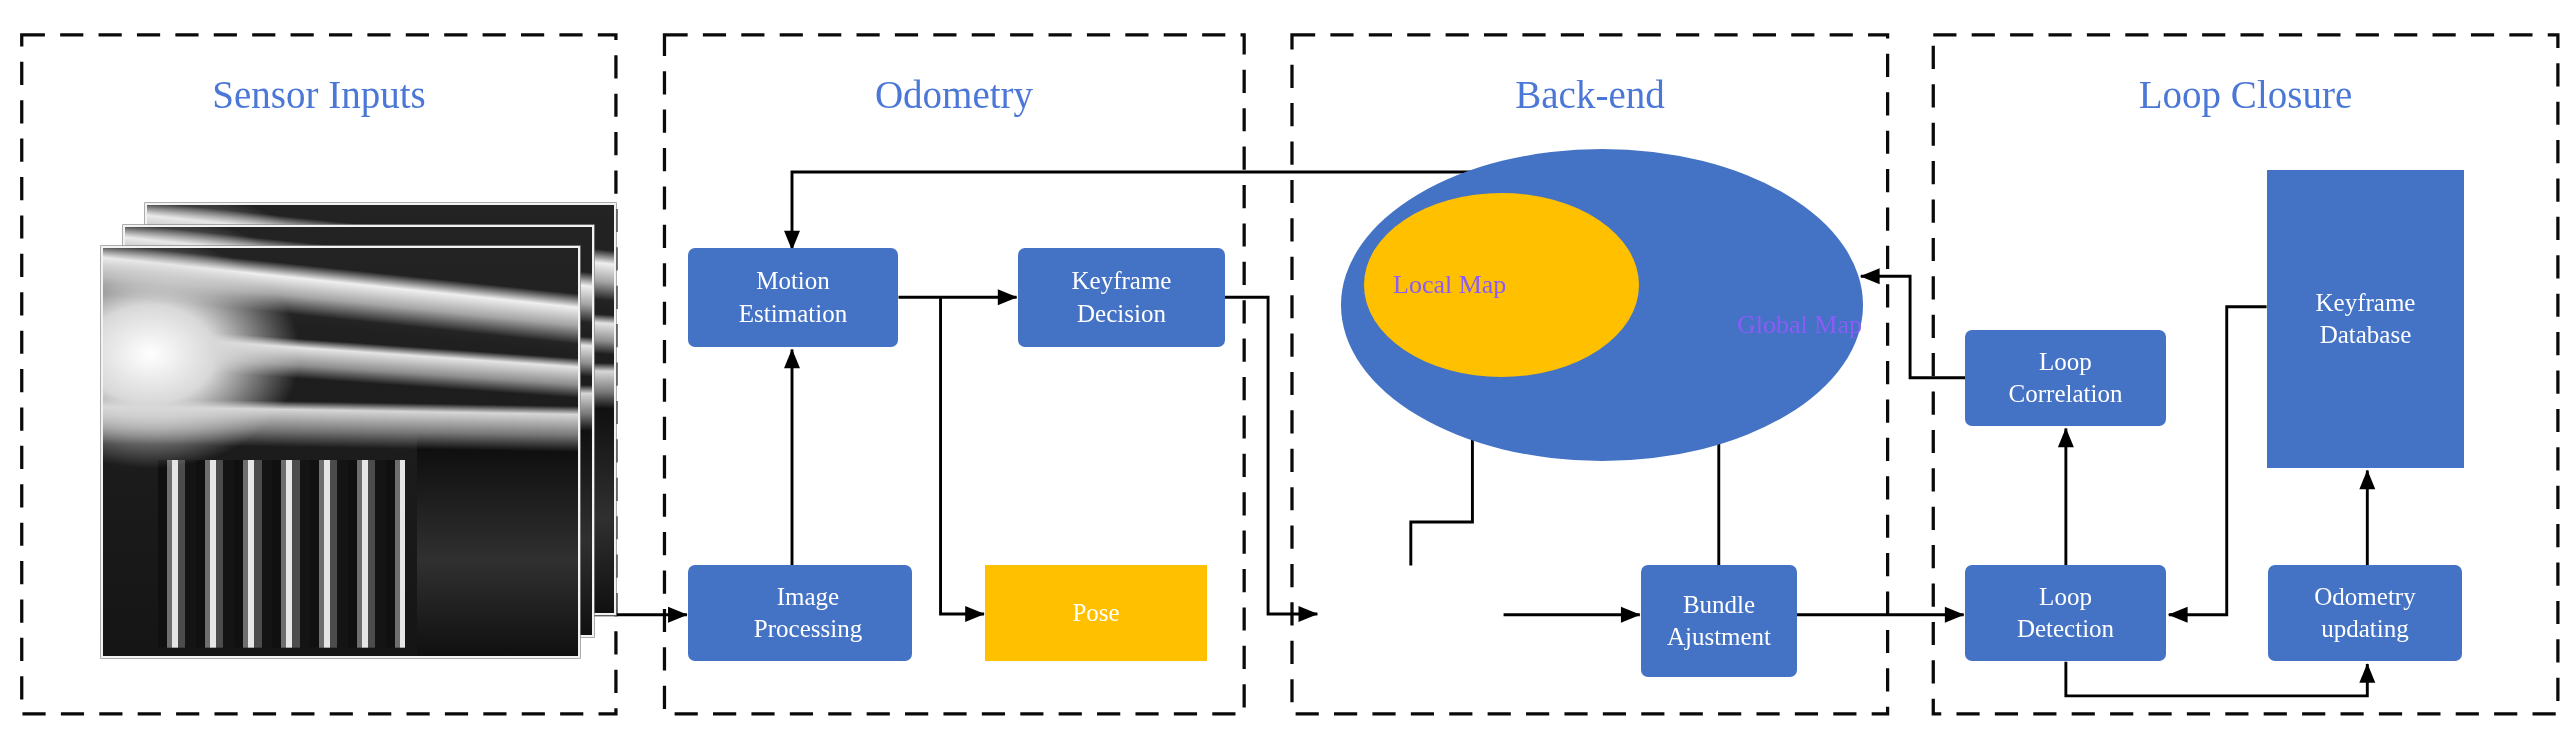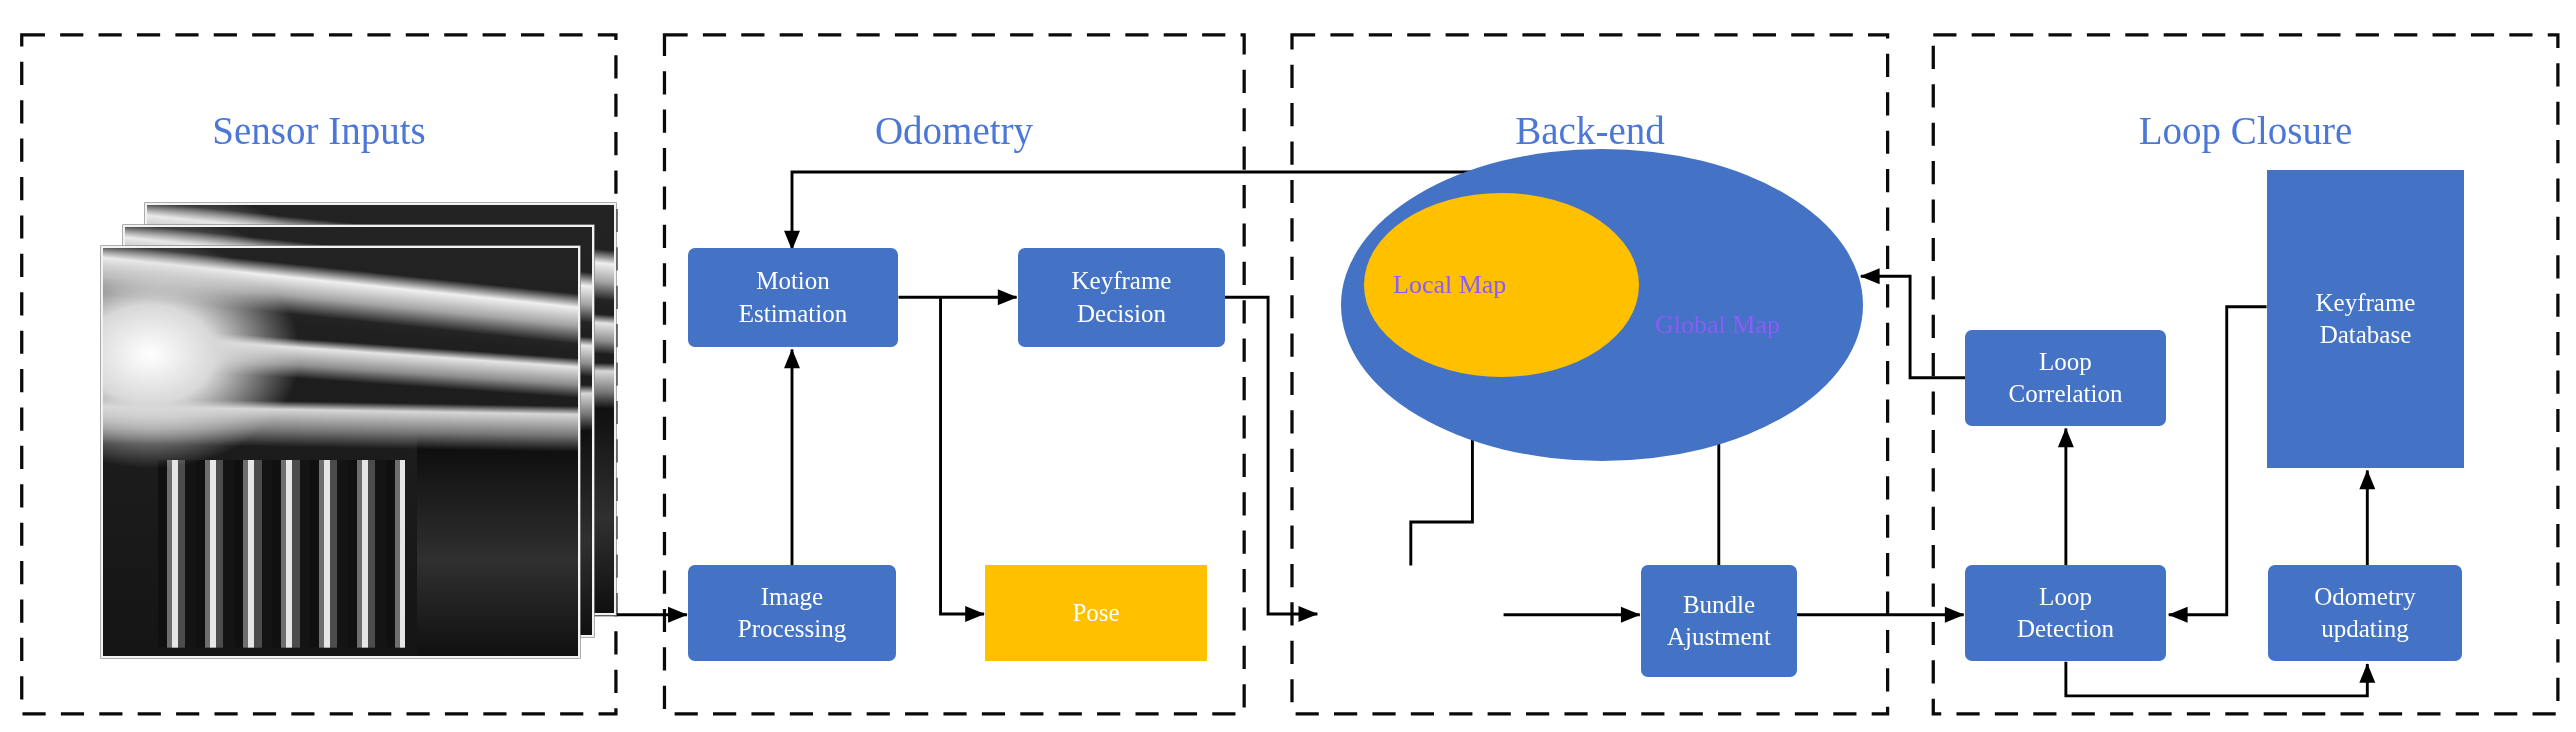--- a/index.html
+++ b/index.html
@@ -11,21 +11,21 @@
   html,body{margin:0;padding:0;background:#ffffff;}
   .canvas{
     position:relative;width:2576px;height:733px;background:#ffffff;overflow:hidden;
     font-family:"Liberation Serif","DejaVu Serif",serif;
   }
   .wires{position:absolute;left:0;top:0;width:2576px;height:733px;}
   .wires path.conn{fill:none;stroke:var(--line_black);stroke-width:4;}
   .wires rect.sect{fill:none;stroke:#0a0a0a;stroke-width:4.5;stroke-dasharray:32 21;}
   .section-title{
     position:absolute;top:71px;height:48px;line-height:48px;
-    text-align:center;font-size:39px;color:var(--title_blue);margin-top:36px;
+    text-align:center;font-size:39px;color:var(--title_blue);
   }
   .node{
     position:absolute;display:flex;align-items:center;justify-content:center;
     background:var(--node_blue);color:#ffffff;font-size:25px;line-height:1.3;
     text-align:center;white-space:pre-line;border-radius:7px;
   }
   .node.square{border-radius:0;}
   .node.yellow{background:var(--accent_yellow);}
   .ellipse{position:absolute;border-radius:50%;}
   .ellipse.global{background:var(--node_blue);}
@@ -88,27 +88,27 @@
   <div class="section-title" style="left:1292px;width:596px;">Back-end</div>
   <div class="section-title" style="left:1933px;width:625px;">Loop Closure</div>
 
   <div class="photo" style="left:145px;top:203px;width:467px;height:408px;"></div>
   <div class="photo" style="left:123px;top:225px;width:467px;height:408px;"></div>
   <div class="photo" style="left:101px;top:246px;width:475px;height:408px;"></div>
 
   <div class="ellipse global" style="left:1341px;top:149px;width:522px;height:312px;"></div>
   <div class="ellipse local" style="left:1364px;top:193px;width:275px;height:184px;"></div>
   <div class="map-label" style="left:1393px;top:270px;width:217px;">Local Map</div>
-  <div class="map-label" style="left:1655px;top:310px;width:217px;font-family:Liberation Serif, serif;">Global Map</div>
+  <div class="map-label" style="left:1737px;top:310px;width:217px;font-family:Liberation Serif, serif;">Global Map</div>
 
   <div class="node" style="left:688px;top:248px;width:210px;height:99px;">Motion
 Estimation</div>
   <div class="node" style="left:1018px;top:248px;width:207px;height:99px;">Keyframe
 Decision</div>
-  <div class="node" style="left:688px;top:565px;width:208px;height:96px;">Image
+  <div class="node" style="left:688px;top:565px;width:208px;height:96px;padding-left:16px;">Image
 Processing</div>
   <div class="node yellow square" style="left:985px;top:565px;width:222px;height:96px;">Pose</div>
 
   <div class="node" style="left:1641px;top:565px;width:156px;height:112px;">Bundle
 Ajustment</div>
 
   <div class="node" style="left:1965px;top:330px;width:201px;height:96px;">Loop
 Correlation</div>
   <div class="node" style="left:1965px;top:565px;width:201px;height:96px;">Loop
 Detection</div>

